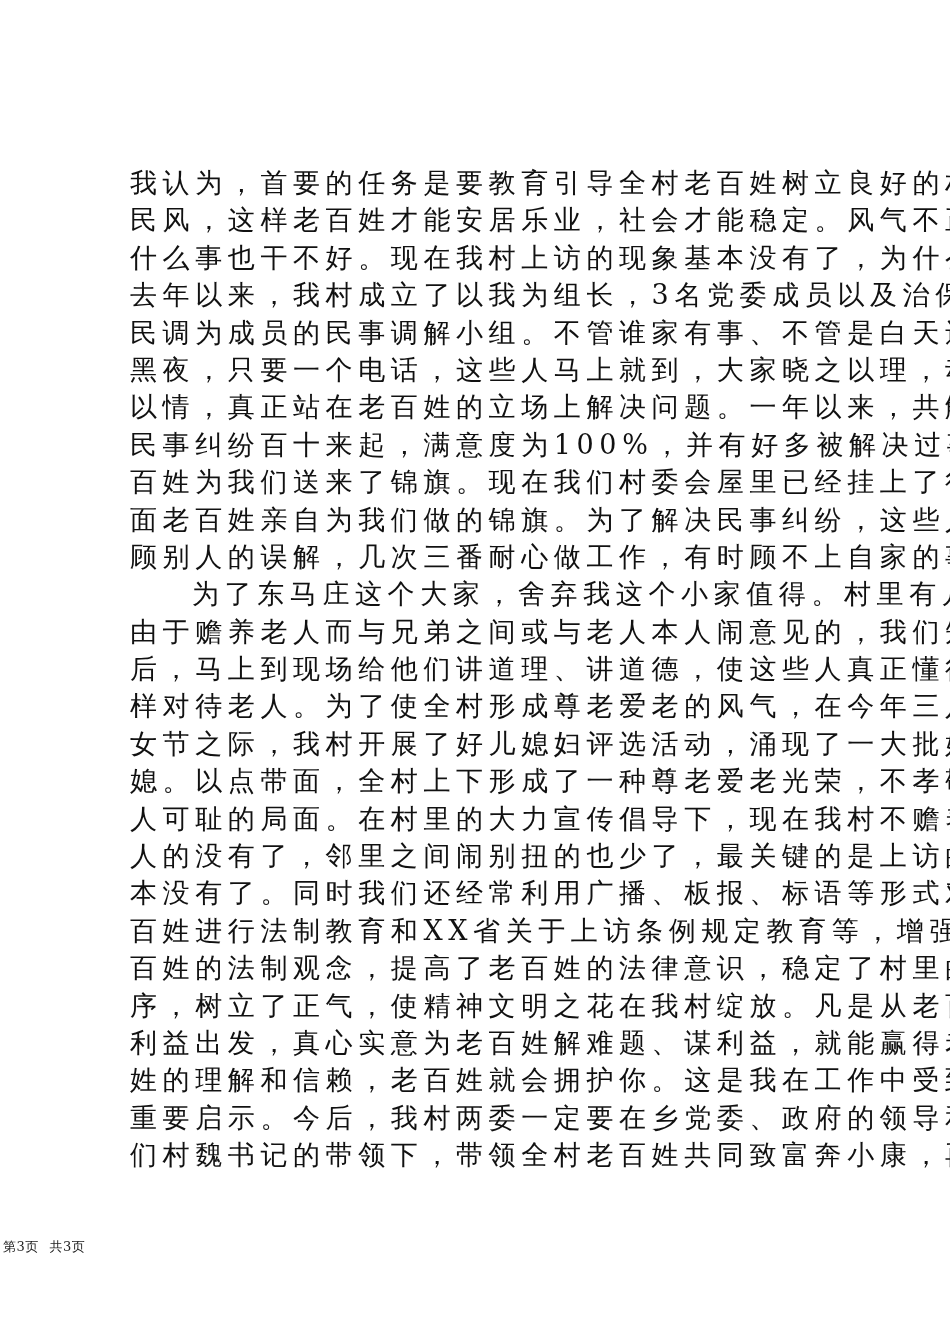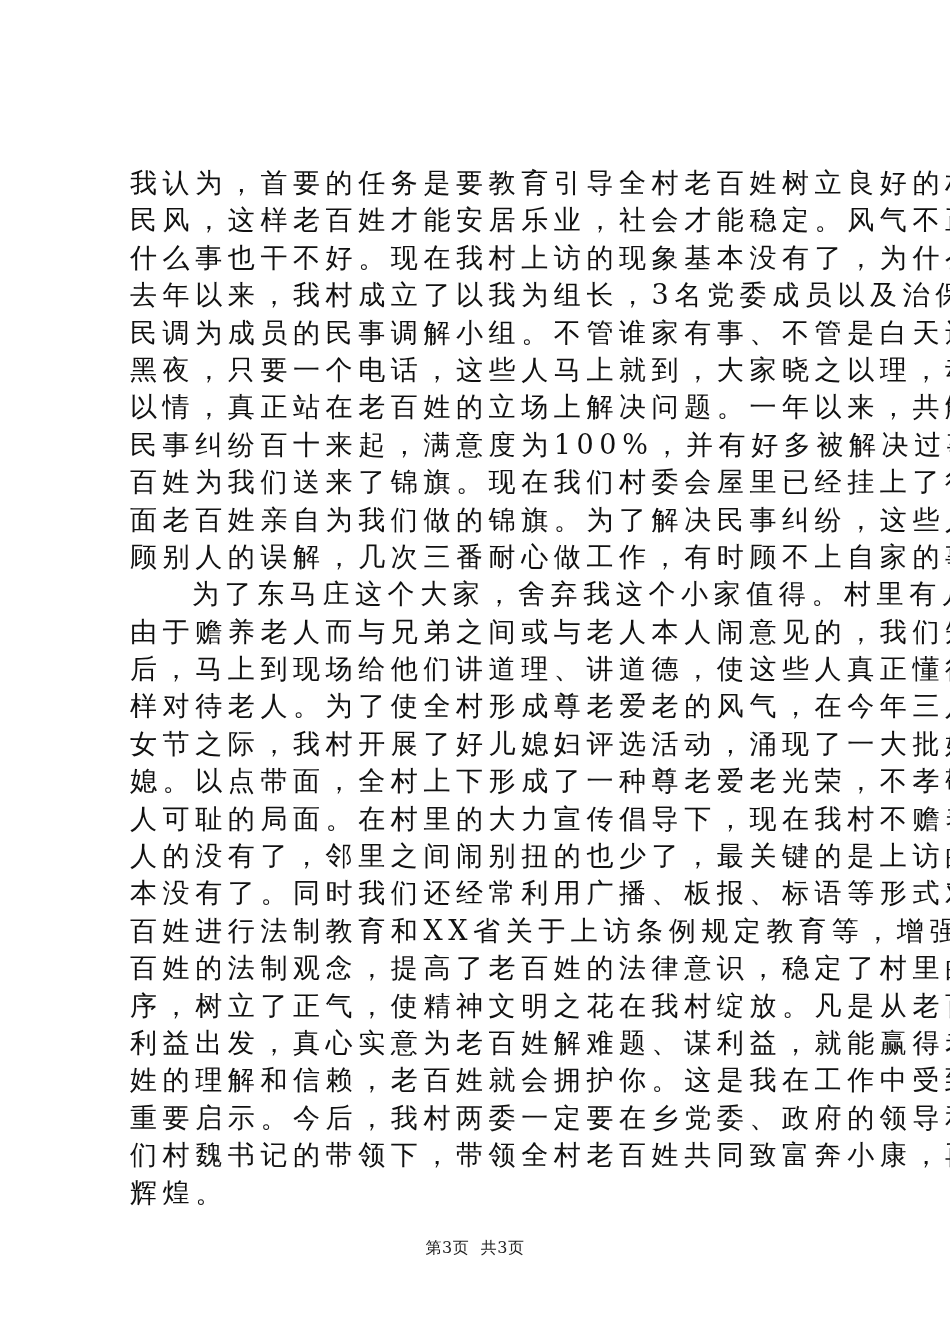--- a/index.html
+++ b/index.html
@@ -38,22 +38,22 @@
       overflow: visible;
     }
     .line.indent {
       padding-left: 62px;
     }
     .footer {
       position: absolute;
       left: 0;
       width: 950px;
       top: 1238px;
-      text-align: center;
-      font-size: 16px;
+      text-align: left;
+      font-size: 13px;
       color: #222222;
       letter-spacing: 0.5px;
     }
     .footer span { margin: 0 3px; }
   </style>
 </head>
 <body>
 
 <div class="page">
   <div class="body-text">
@@ -77,20 +77,19 @@
     <span class="line">人可耻的局面。在村里的大力宣传倡导下，现在我村不赡养老</span>
     <span class="line">人的没有了，邻里之间闹别扭的也少了，最关键的是上访的基</span>
     <span class="line">本没有了。同时我们还经常利用广播、板报、标语等形式对老</span>
     <span class="line">百姓进行法制教育和XX省关于上访条例规定教育等，增强了老</span>
     <span class="line">百姓的法制观念，提高了老百姓的法律意识，稳定了村里的秩</span>
     <span class="line">序，树立了正气，使精神文明之花在我村绽放。凡是从老百姓</span>
     <span class="line">利益出发，真心实意为老百姓解难题、谋利益，就能赢得老百</span>
     <span class="line">姓的理解和信赖，老百姓就会拥护你。这是我在工作中受到的</span>
     <span class="line">重要启示。今后，我村两委一定要在乡党委、政府的领导和我</span>
     <span class="line">们村魏书记的带领下，带领全村老百姓共同致富奔小康，再创</span>
-    <span class="line">辉煌。</span>
   </div>
 
   <div class="footer">
     <span>第3页</span>
     <span>共3页</span>
   </div>
 </div>
 
 </body></html>

